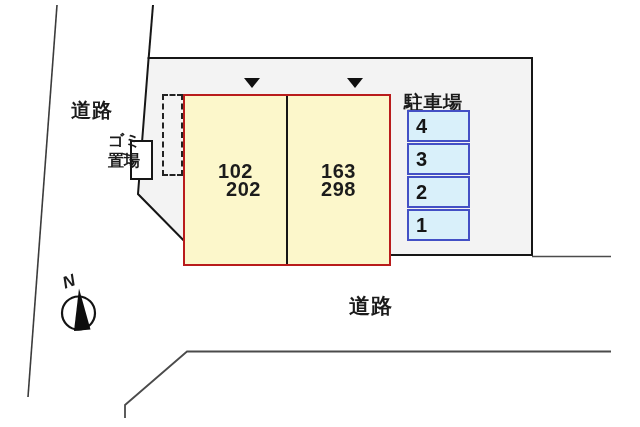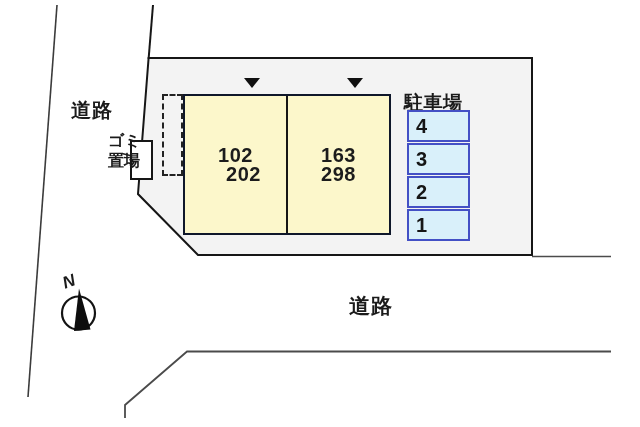--- a/index.html
+++ b/index.html
@@ -4,22 +4,22 @@
 <style>
   html,body{margin:0;padding:0;background:#ffffff;}
   .stage{
     position:relative;width:640px;height:427px;background:#ffffff;overflow:hidden;
     font-family:"Liberation Sans","DejaVu Sans",sans-serif;color:#1b1b1b;
   }
   .stage svg{position:absolute;left:0;top:0;}
   .abs{position:absolute;box-sizing:border-box;}
   
   .building{
-    left:183px;top:94px;width:208px;height:141px;
-    background:#FCF7CB;border:2px solid #0f172a;display:flex;
+    left:183px;top:94px;width:208px;height:172px;
+    background:#FCF7CB;border:2px solid #b91c1c;display:flex;
   }
   .bcell{flex:1;display:flex;align-items:center;justify-content:center;}
   .bcell.first{border-right:2px solid #161616;}
   .unit-label{
     text-align:center;font-size:20px;line-height:18.5px;font-weight:600;
     letter-spacing:0.5px;color:#1c1c1c;
   }
   
   .dashed-area{
     left:162px;top:94px;width:21px;height:82px;

